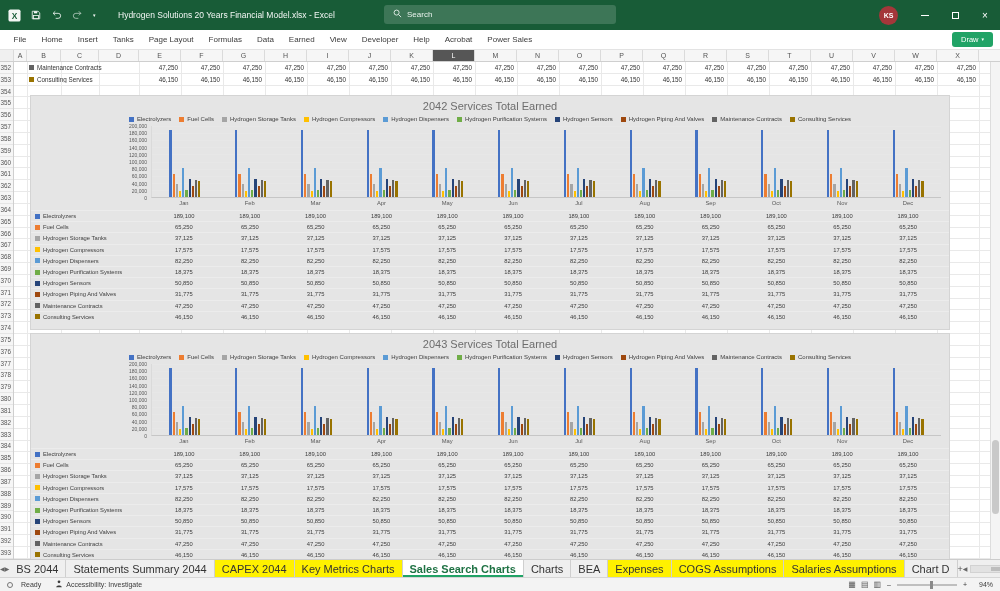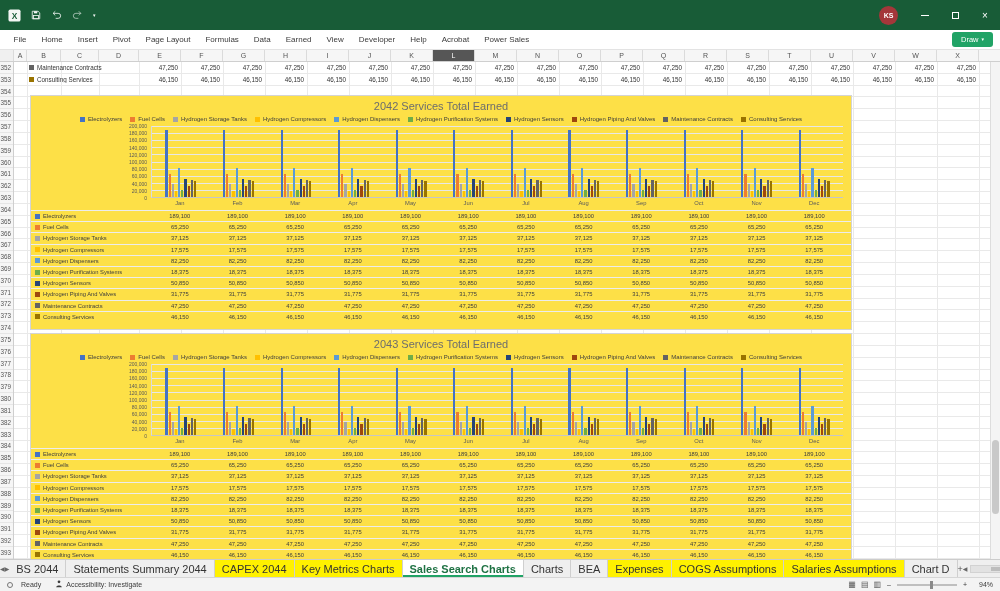--- a/index.html
+++ b/index.html
@@ -53,21 +53,21 @@
   .vl{position:absolute;top:0;bottom:0;width:1px;background:#E9E9E9}
   .hlines{position:absolute;left:0;right:0;top:0;bottom:0;
           background:repeating-linear-gradient(to bottom,transparent 0 10.83px,#E9E9E9 10.83px 11.83px)}
   .toprow{position:absolute;left:0;display:flex;align-items:center;font-size:6.3px;color:#333;z-index:1;width:965px}
   .tr-label{width:125px;flex:0 0 auto;padding-left:15px;display:flex;align-items:center;
             white-space:nowrap;overflow:hidden}
   .tr-cell{width:42px;flex:0 0 auto;text-align:right;padding-right:3px}
   .keysq{width:5px;height:5px;display:inline-block;margin-right:3px;flex:0 0 auto}
 
   
-  .chart{position:absolute;left:16px;width:822px;background:#fde047;border:1px solid #D4D4D4;
+  .chart{position:absolute;left:16px;width:920px;background:#e5e5e5;border:1px solid #D4D4D4;
          z-index:2;overflow:hidden}
   .c-title{text-align:center;font-size:11px;color:#6d6d6d;margin-top:4px}
   .c-legend{display:flex;justify-content:center;align-items:center;gap:8px;margin-top:4px;
             font-size:6px;color:#3d3d3d;white-space:nowrap}
   .c-lgitem{display:flex;align-items:center}
   .c-plotwrap{display:flex;height:72px;margin-top:4px}
   .c-spacer{width:88px;flex:0 0 auto}
   .c-yaxis{width:32px;flex:0 0 auto;position:relative}
   .c-ylab{position:absolute;right:4px;transform:translateY(-50%);font-size:5px;color:#595959;white-space:nowrap}
   .c-plot{flex:1;margin-right:8px;position:relative;border-bottom:1px solid #C6C6C6;border-left:1px solid #DADADA}
@@ -144,38 +144,48 @@
           </svg>
       </span>
       <span class="qat">
         <svg width="11" height="10" viewBox="0 0 12 12">
             <path d="M10 4 h-6 a3 3 0 0 0 0 6 h3" fill="none" stroke="#fff" opacity="0.7"></path>
             <path d="M7.5 1.5 L10 4 L7.5 6.5" fill="none" stroke="#fff" opacity="0.7"></path>
           </svg>
       </span>
       <span class="qat chev">▾</span>
     </div>
+    <div class="tb-title">Hydrogen Solutions 20 Years Financial Model.xlsx - Excel</div>
+    <div class="search">
+      <span>
+        <svg width="9" height="9" viewBox="0 0 10 10">
+            <circle cx="4" cy="4" r="2.8" fill="none" stroke="#E8F2EC"></circle>
+            <line x1="6.2" y1="6.2" x2="9" y2="9" stroke="#E8F2EC"></line>
+          </svg>
+      </span>
+      <span>Search</span>
+    </div>
     <div class="tb-right">
       <div class="avatar">KS</div>
       <div class="winbtn">
           <span class="min-glyph"></span>
         </div>
       <div class="winbtn">
           <span class="restore-glyph"></span>
         </div>
       <div class="winbtn">×</div>
     </div>
   </div>
 
   <div class="ribbon">
     <div id="ribbonTabs" class="rtabs">
         <div class="rtab">File</div>
         <div class="rtab">Home</div>
         <div class="rtab">Insert</div>
-        <div class="rtab">Pivot</div>
+        <div class="rtab">Tanks</div>
         <div class="rtab">Page Layout</div>
         <div class="rtab">Formulas</div>
         <div class="rtab">Data</div>
         <div class="rtab">Earned</div>
         <div class="rtab">View</div>
         <div class="rtab">Developer</div>
         <div class="rtab">Help</div>
         <div class="rtab">Acrobat</div>
         <div class="rtab">Power Sales</div>
       </div>

